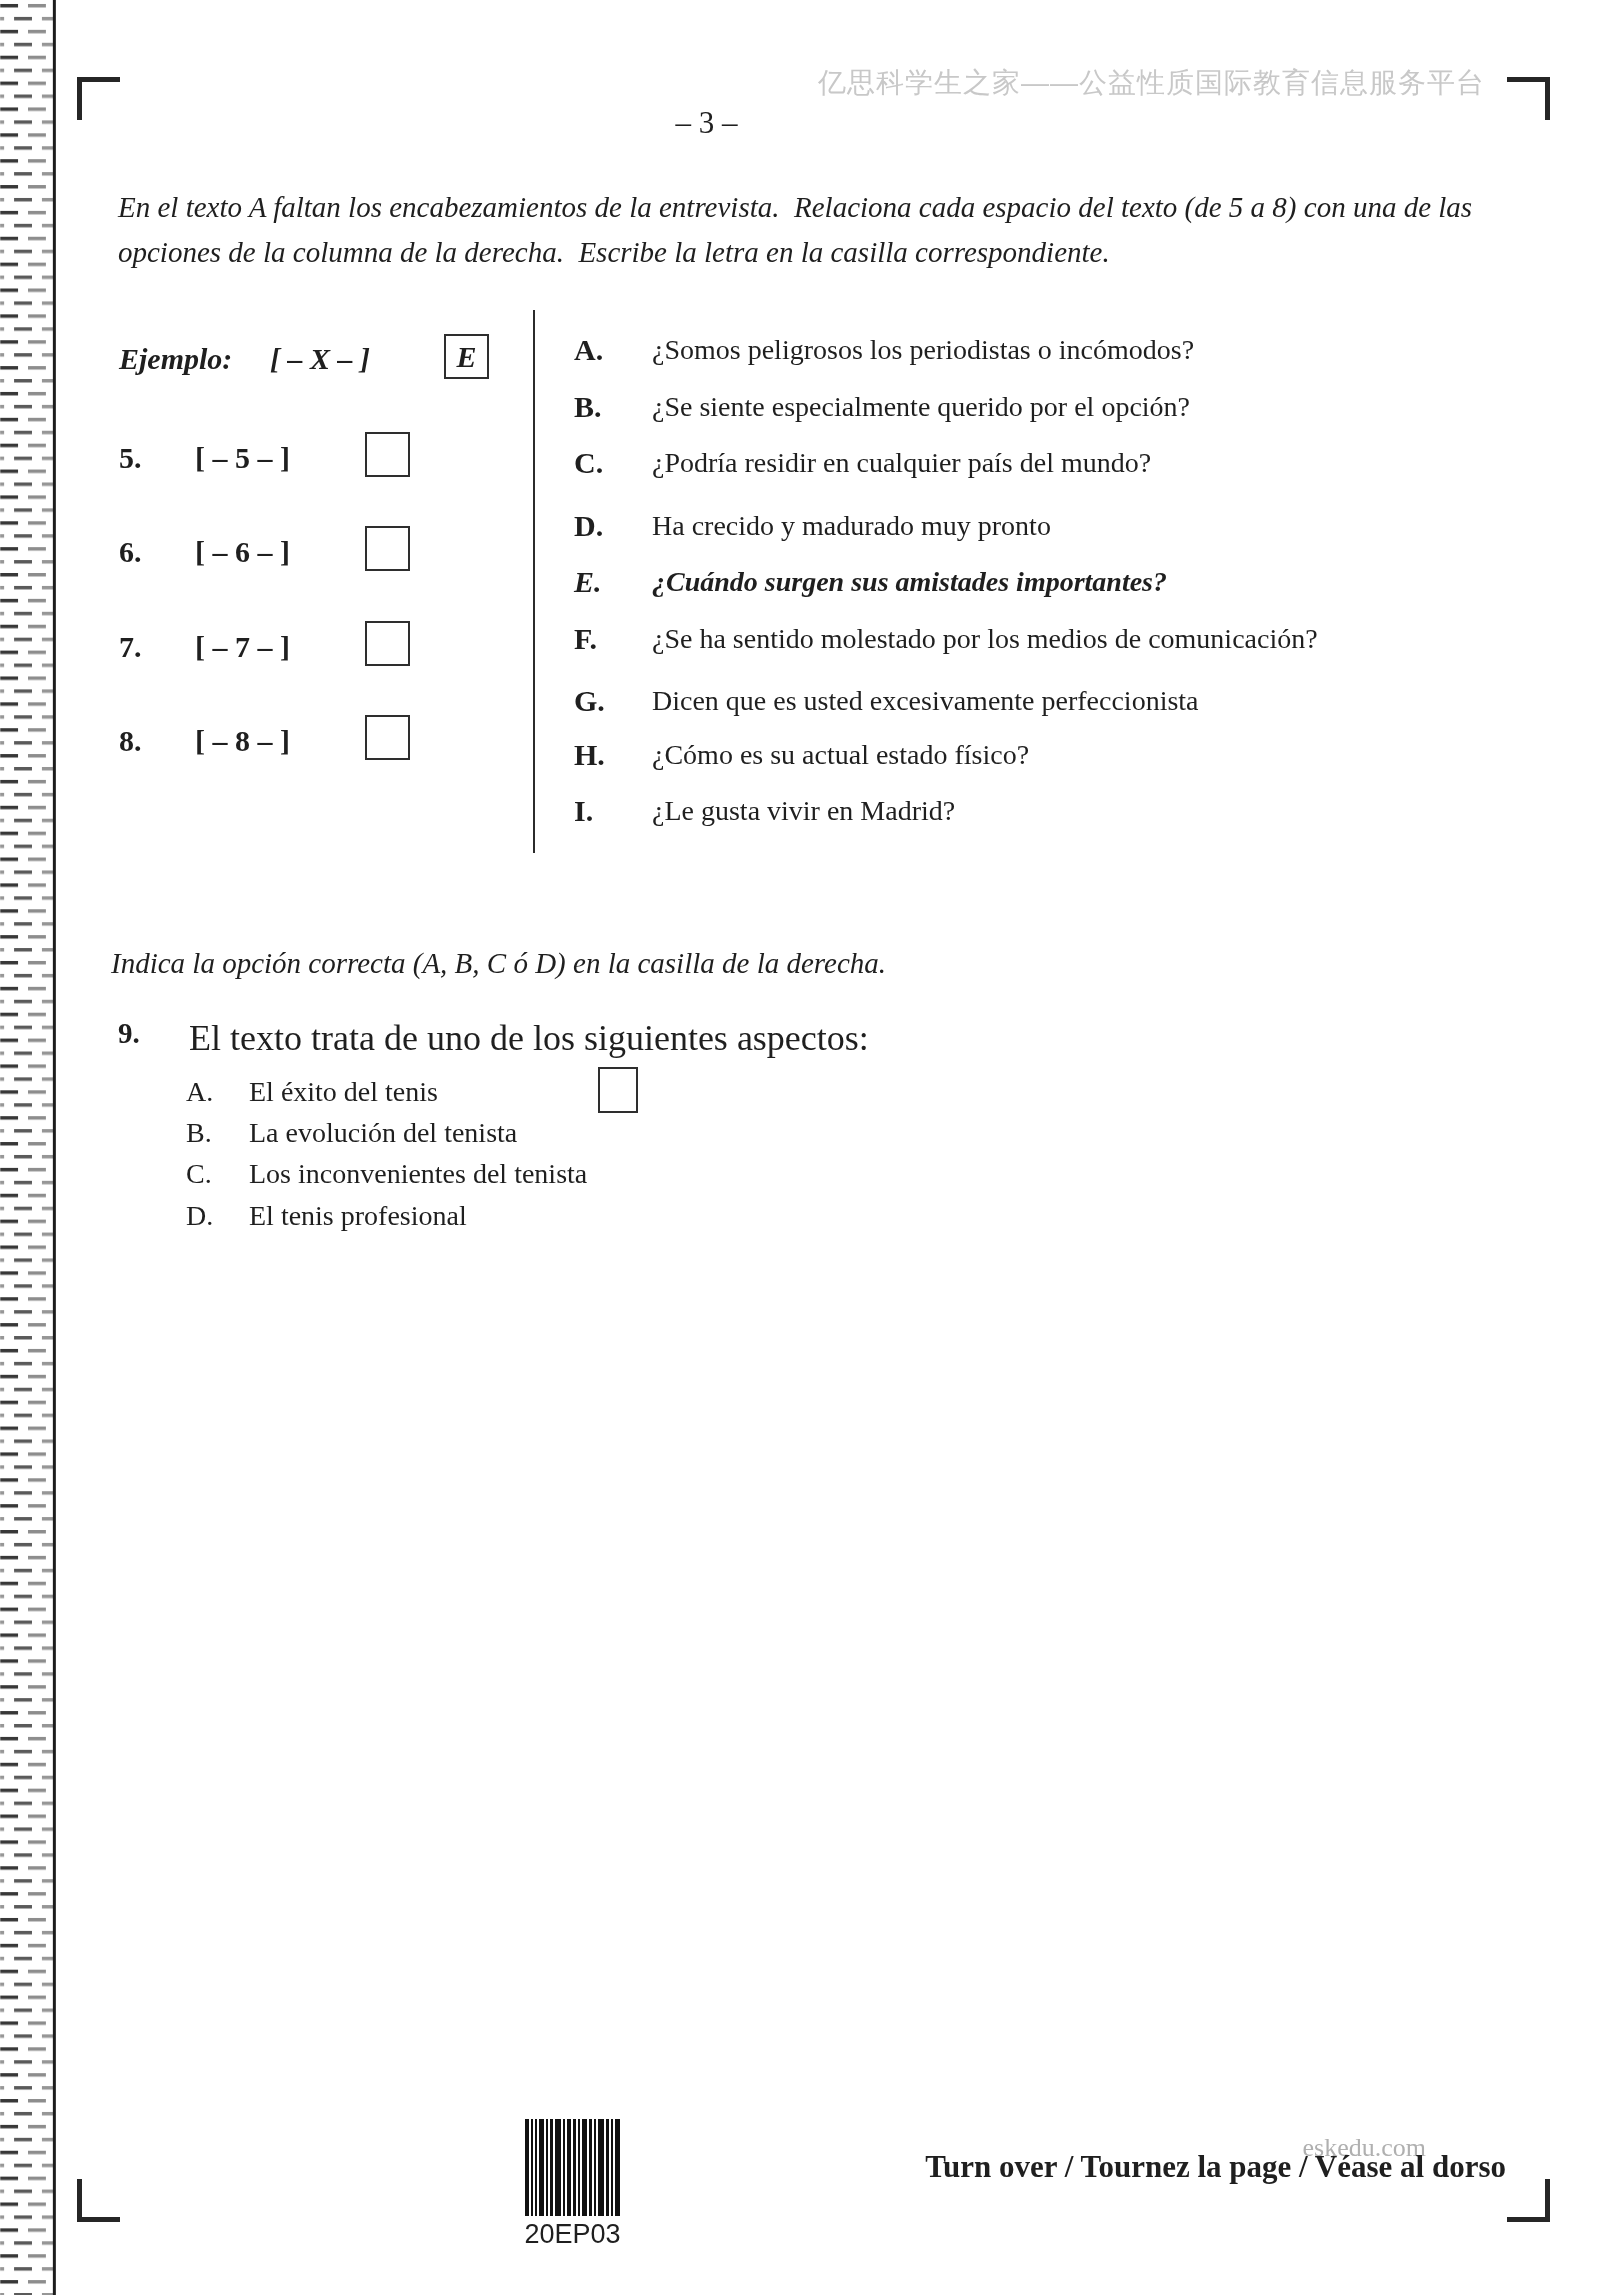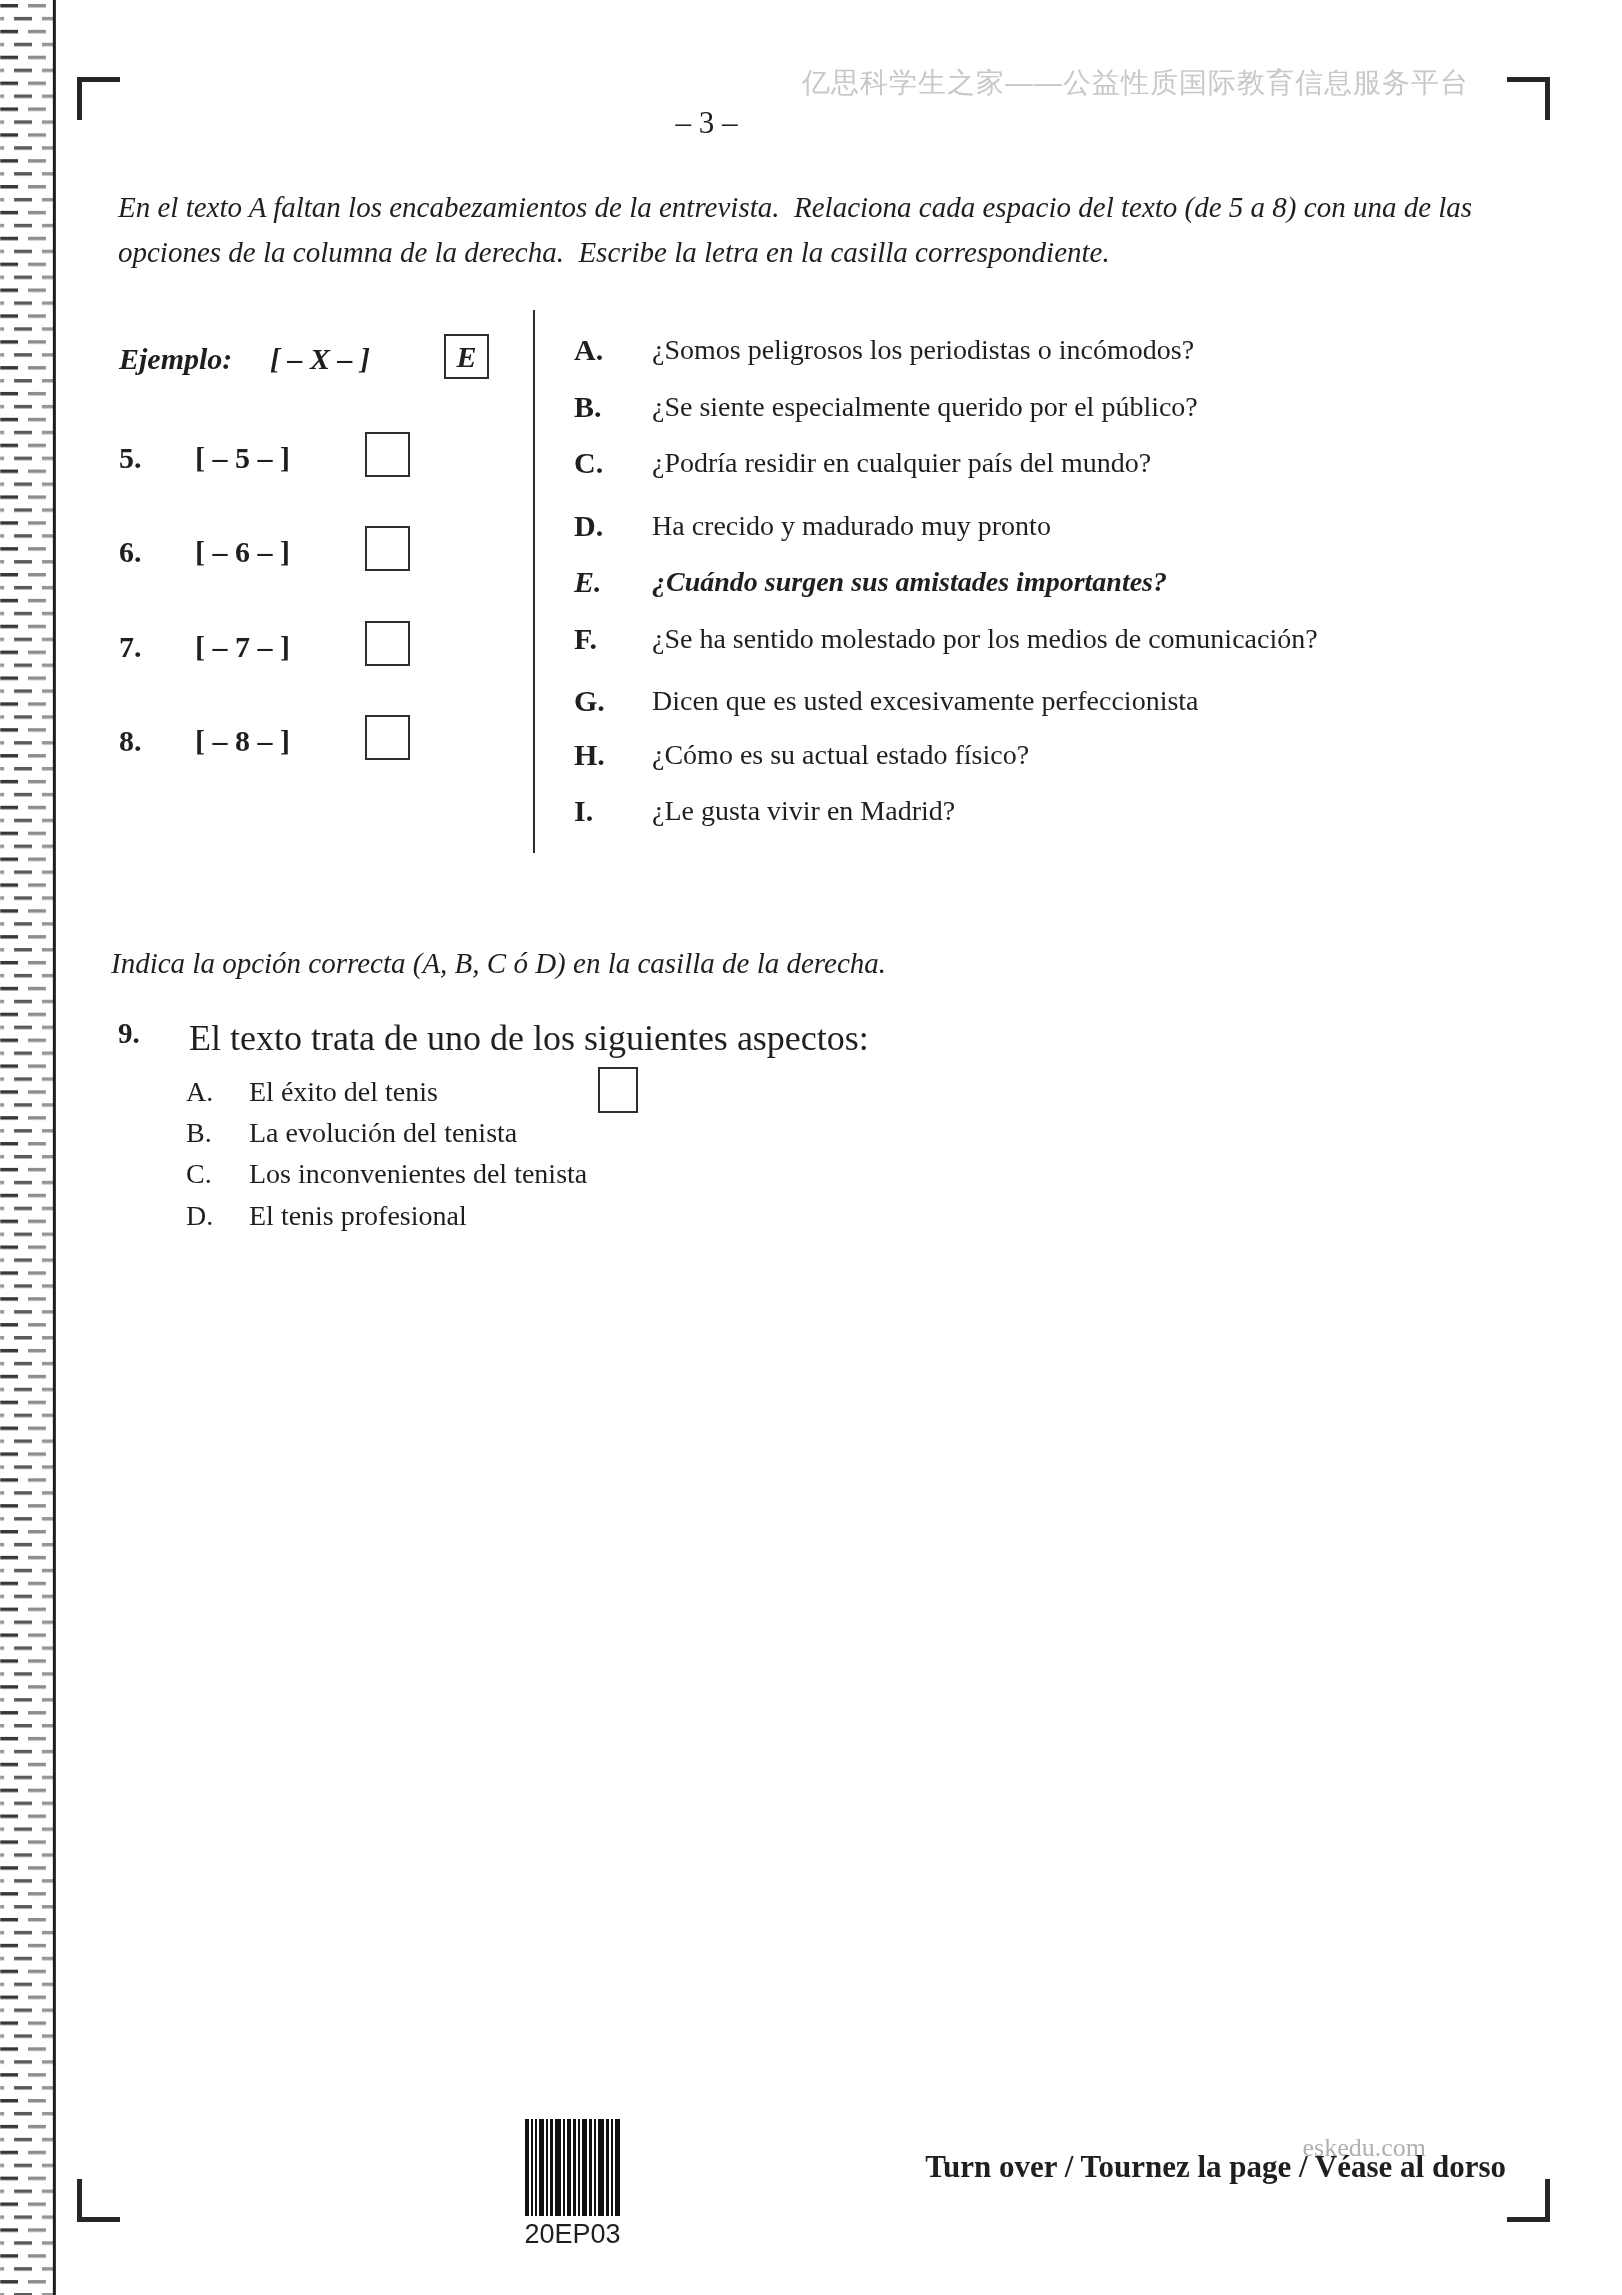--- a/index.html
+++ b/index.html
@@ -9,21 +9,21 @@
   }
   
   .hatch{position:absolute;left:0;top:0;}
   
   .mark{position:absolute;width:38px;height:38px;border:0 solid #262626;}
   .mark.tl{left:77px;top:77px;border-left-width:5px;border-top-width:5px;}
   .mark.tr{left:1507px;top:77px;border-right-width:5px;border-top-width:5px;}
   .mark.bl{left:77px;top:2179px;border-left-width:5px;border-bottom-width:5px;}
   .mark.br{left:1507px;top:2179px;border-right-width:5px;border-bottom-width:5px;}
   
-  .cn-watermark{position:absolute;top:64px;right:154px;font-size:28px;color:#c8c8c8;
+  .cn-watermark{position:absolute;top:64px;right:138px;font-size:28px;color:#c8c8c8;
     font-family:"Liberation Sans","DejaVu Sans",sans-serif;letter-spacing:1px;}
   .page-number{position:absolute;top:105px;left:597px;width:219px;text-align:center;font-size:31px;}
   .paper-code{position:absolute;top:103px;right:118px;font-size:32px;}
   
   .instruction{position:absolute;font-style:italic;font-size:29px;line-height:45px;white-space:pre-wrap;}
   .instr-matching{left:118px;top:185px;width:1393px;}
   .instr-mcq{left:111px;top:941px;width:1393px;}
   
   .divider{position:absolute;left:533px;top:310px;width:2px;height:543px;background:#2b2b2b;}
   .example-row,.item-row{position:absolute;left:119px;display:flex;align-items:flex-end;height:46px;}
@@ -117,21 +117,21 @@
     <span class="item-blank">[ – 8 – ]</span>
     <span class="answer-box"></span>
   </div>
 
   <div class="option-row o0">
     <span class="opt-letter">A.</span>
     <span class="opt-text">¿Somos peligrosos los periodistas o incómodos?</span>
   </div>
   <div class="option-row o1">
     <span class="opt-letter">B.</span>
-    <span class="opt-text">¿Se siente especialmente querido por el público?</span>
+    <span class="opt-text">¿Se siente especialmente querido por el opción?</span>
   </div>
   <div class="option-row o2">
     <span class="opt-letter">C.</span>
     <span class="opt-text">¿Podría residir en cualquier país del mundo?</span>
   </div>
   <div class="option-row o3">
     <span class="opt-letter">D.</span>
     <span class="opt-text">Ha crecido y madurado muy pronto</span>
   </div>
   <div class="option-row o4 em">

